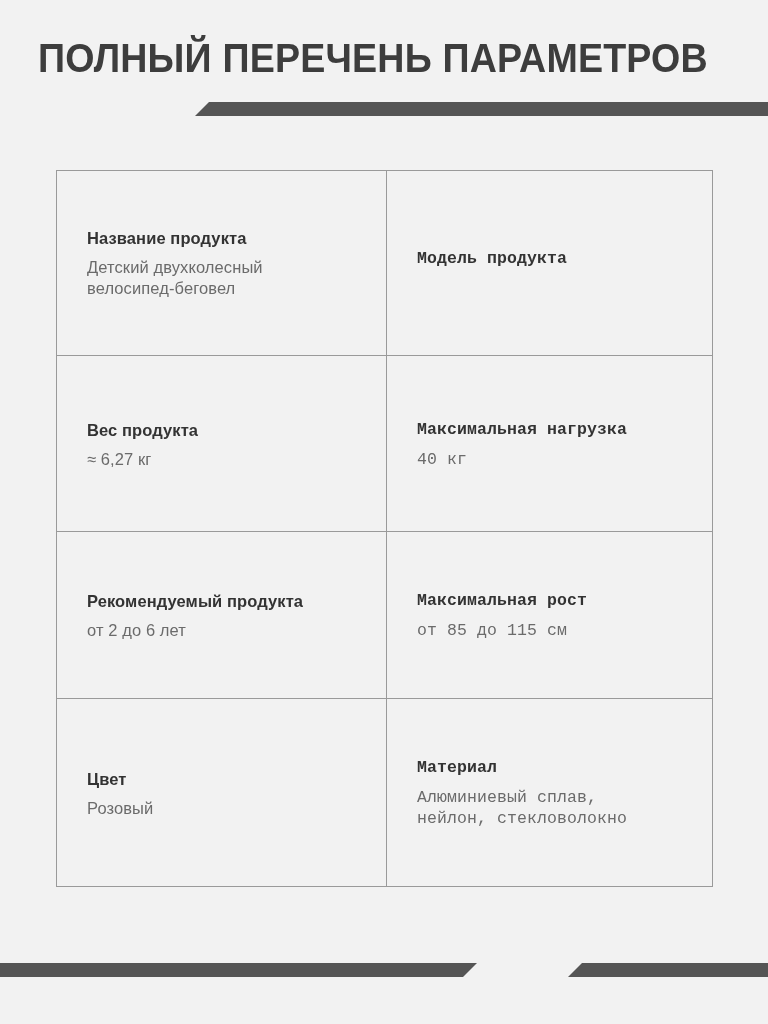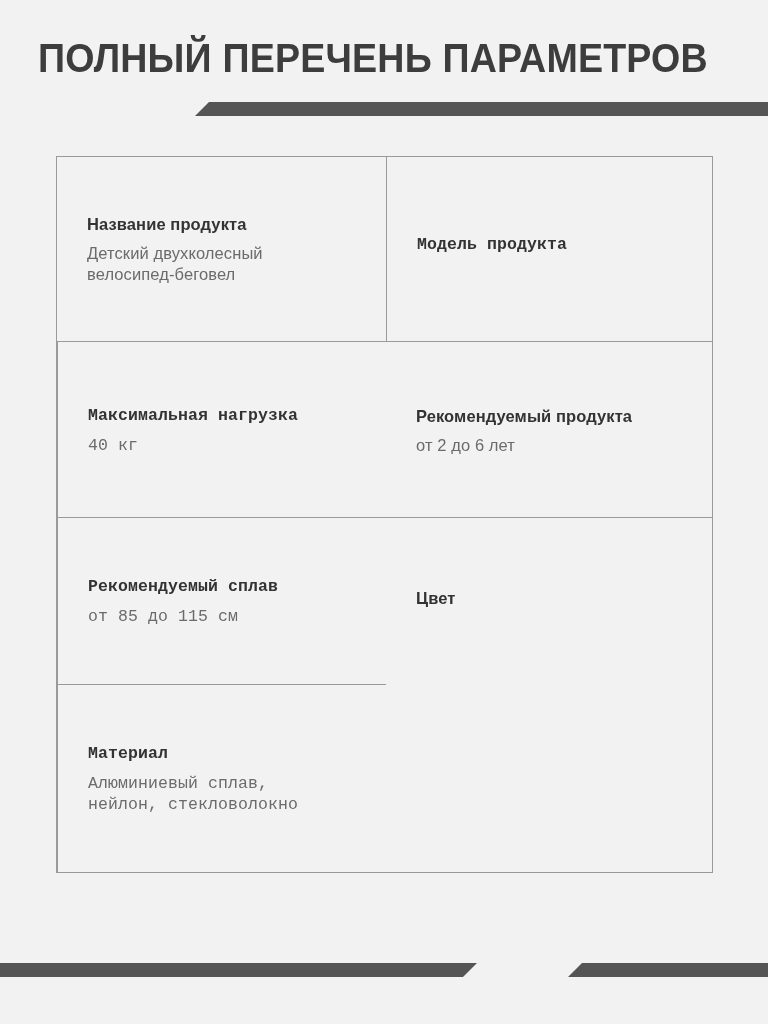--- a/index.html
+++ b/index.html
@@ -43,21 +43,21 @@
     width: 573px;
     height: 14px;
     background: #555555;
     clip-path: polygon(14px 0, 100% 0, 100% 100%, 0 100%);
   }
 
   
   .spec-table {
     position: absolute;
     left: 56px;
-    top: 156px;
+    top: 170px;
     width: 657px;
     height: 717px;
     border: 1px solid #9a9a9a;
     box-sizing: border-box;
     display: grid;
     grid-template-columns: 329px 1fr;
     grid-template-rows: 184px 176px 167px 1fr;
   }
   .spec-cell {
     position: relative;
@@ -133,43 +133,50 @@
       <div class="cell-value">Детский двухколесный
 велосипед-беговел</div>
     </div>
   </div>
   <div class="spec-cell col-right">
     <div class="cell-stack">
       <div class="cell-label">Модель продукта</div>
     </div>
   </div>
 
+  <div class="spec-cell col-left row-mid">
+    <div class="cell-stack">
+      <div class="cell-label">Вес продукта</div>
+      <div class="cell-value">≈ 6,27 кг</div>
+    </div>
+  </div>
   <div class="spec-cell col-right row-mid">
     <div class="cell-stack">
       <div class="cell-label">Максимальная нагрузка</div>
       <div class="cell-value">40 кг</div>
     </div>
   </div>
 
   <div class="spec-cell col-left row-mid">
     <div class="cell-stack">
       <div class="cell-label">Рекомендуемый продукта</div>
       <div class="cell-value">от 2 до 6 лет</div>
     </div>
   </div>
   <div class="spec-cell col-right row-mid">
     <div class="cell-stack">
-      <div class="cell-label">Рекомендуемый сплав</div>
+      <div class="cell-label">Максимальная рост</div>
       <div class="cell-value">от 85 до 115 см</div>
     </div>
   </div>
 
   <div class="spec-cell col-left row-mid">
     <div class="cell-stack">
       <div class="cell-label">Цвет</div>
+      <div class="cell-value">Розовый</div>
     </div>
   </div>
   <div class="spec-cell col-right row-mid">
     <div class="cell-stack">
       <div class="cell-label">Материал</div>
       <div class="cell-value">Алюминиевый сплав,
 нейлон, стекловолокно</div>
     </div>
   </div>
 

